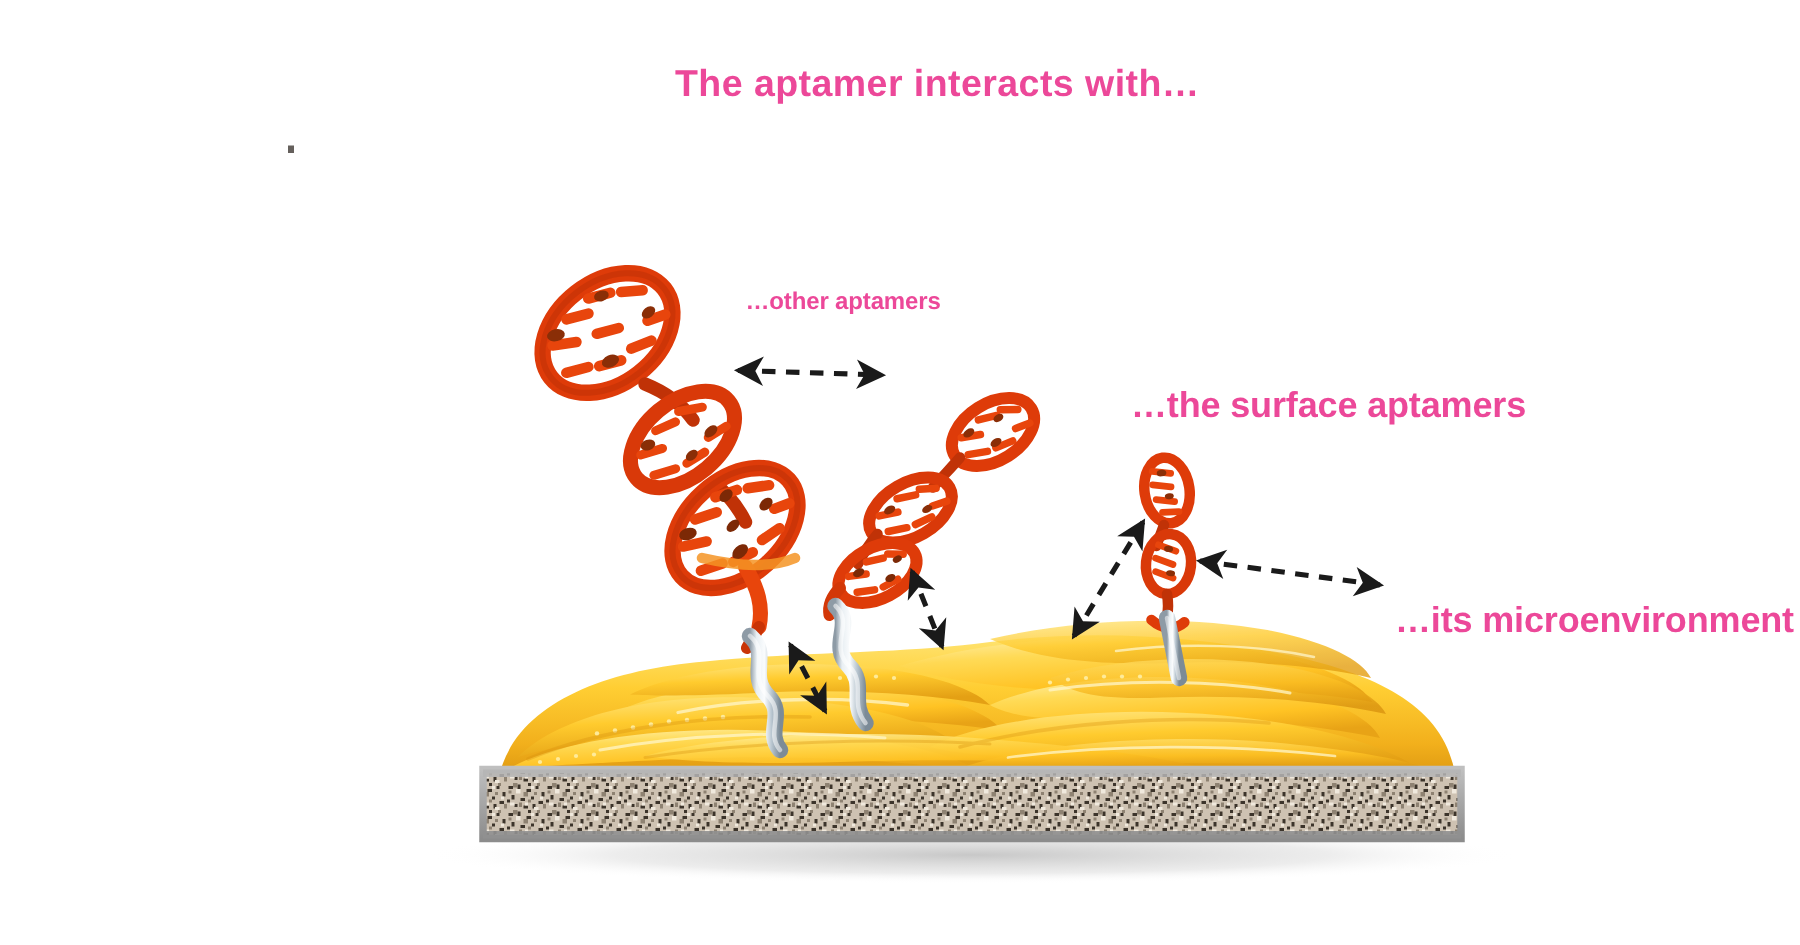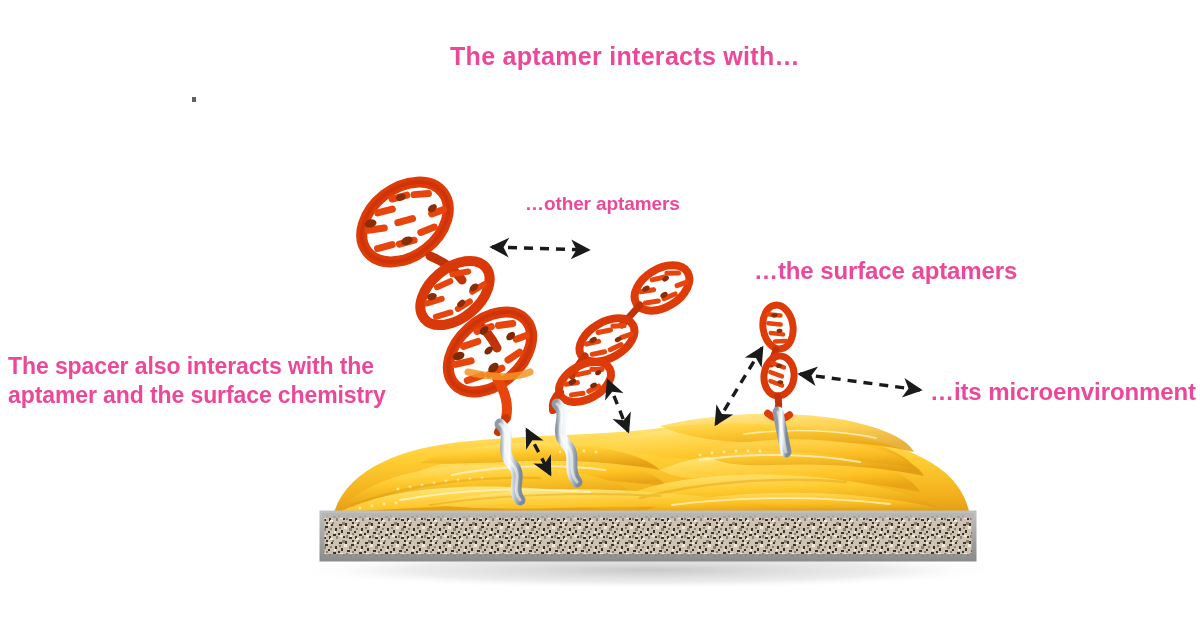--- a/index.html
+++ b/index.html
@@ -28,31 +28,30 @@
   }
   #title-label {
     left: 450px;
     top: 42px;
     font-size: 25px;
     letter-spacing: 0.3px;
   }
   #label-other-aptamers {
     left: 497px;
     top: 193px;
-    font-size: 19px;
-    margin-left: 28px;
+    font-size: 16px;
   }
   #label-surface-chemistry {
     left: 754px;
     top: 257px;
     font-size: 24px;
   }
   #label-microenvironment {
     left: 930px;
-    top: 378px;
+    top: 400px;
     font-size: 24px;
   }
   #label-spacer {
     left: 8px;
     top: 352px;
     font-size: 23px;
     line-height: 29px;
     white-space: normal;
     width: 400px;
   }
@@ -446,20 +445,16 @@
   </svg>
 
   <div class="label" id="title-label">The aptamer interacts with…</div>
 
   <div class="label" id="label-other-aptamers">…other aptamers</div>
 
   <div class="label" id="label-surface-chemistry">…the surface aptamers</div>
 
   <div class="label" id="label-microenvironment">…its microenvironment</div>
 
-  <div class="label" id="label-spacer">
-    <span class="l1">The spacer also interacts with the</span>
-    <span class="l2">aptamer and the surface chemistry</span>
-  </div>
 
   <div id="speck"></div>
 
 </div>
 
 </body></html>

